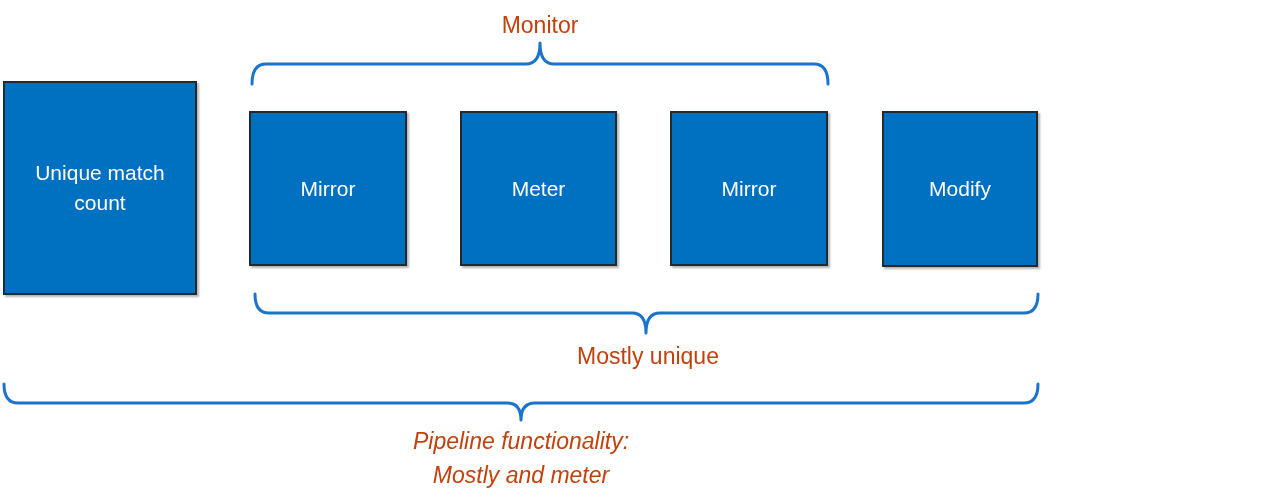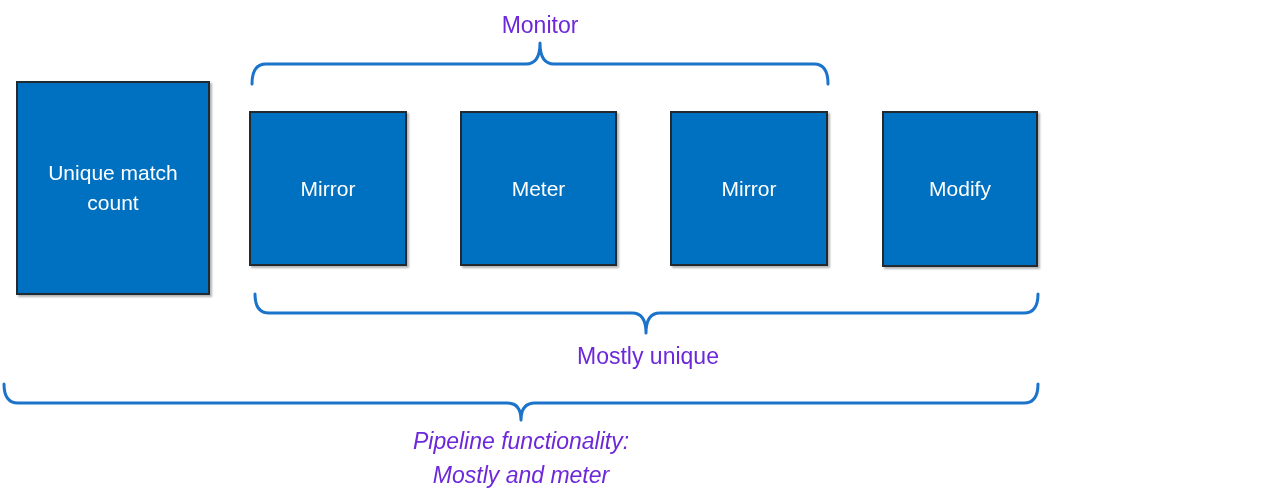--- a/index.html
+++ b/index.html
@@ -23,42 +23,42 @@
     box-shadow: 2px 2px 2px rgba(0,0,0,0.30);
     color: #ffffff;
     display: flex;
     align-items: center;
     justify-content: center;
     text-align: center;
     font-size: 21px;
     line-height: 30px;
     padding: 0 12px;
   }
-  #box-unique  { left: 3px;    top: 81px;  width: 194px; height: 214px; margin-left: 13px; }
+  #box-unique  { left: 3px;    top: 81px;  width: 194px; height: 214px; }
   #box-mirror  { left: 249px;  top: 111px; width: 158px; height: 155px; align-items: center; }
   #box-meter   { left: 460px;  top: 111px; width: 157px; height: 155px; justify-content: center; }
   #box-counter { left: 670px;  top: 111px; width: 158px; height: 155px; }
   #box-modify  { left: 882px;  top: 111px; width: 156px; height: 156px; text-align: center; }
   #box-forward { left: 1092px; top: 82px;  width: 192px; height: 215px; }
 
   #brace-layer {
     position: absolute;
     left: 0; top: 0;
     width: 1288px; height: 504px;
     pointer-events: none;
   }
   .brace-path {
     fill: none;
     stroke-width: 3;
     stroke-linecap: round;
     stroke-linejoin: round;
   }
   .brace-label {
     position: absolute;
-    color: #6d28d9;
+    color: #c2410c;
     font-size: 23px;
     text-align: center;
   }
   #label-monitor        { left: 440px; top: 12px;  width: 200px; }
   #label-mostly-unique  { left: 546px; top: 343px; width: 204px; }
   #label-pipeline       { left: 321px; top: 424px; width: 400px; line-height: 34px; font-style: italic; }
 </style>
 </head>
 <body>
 

